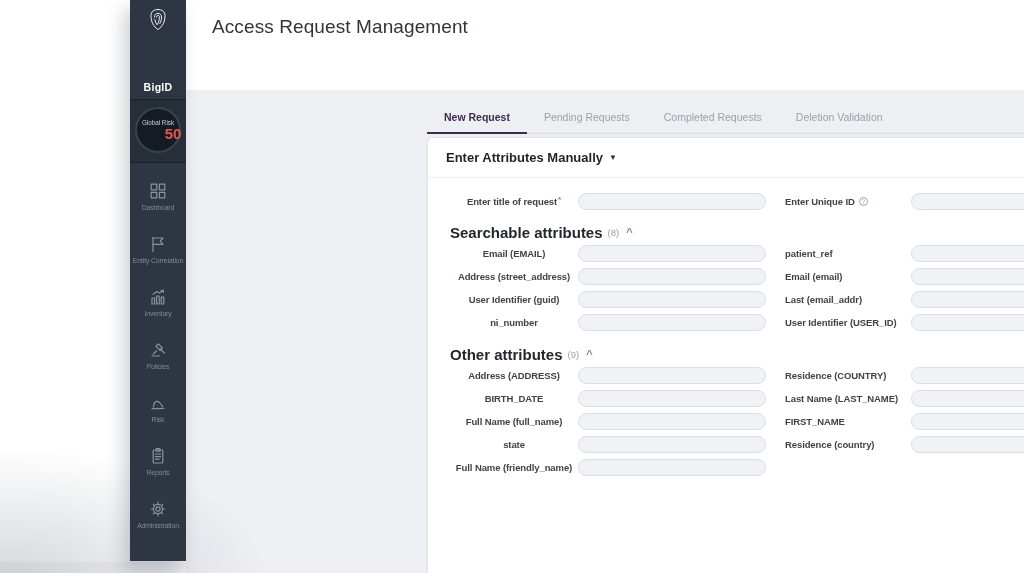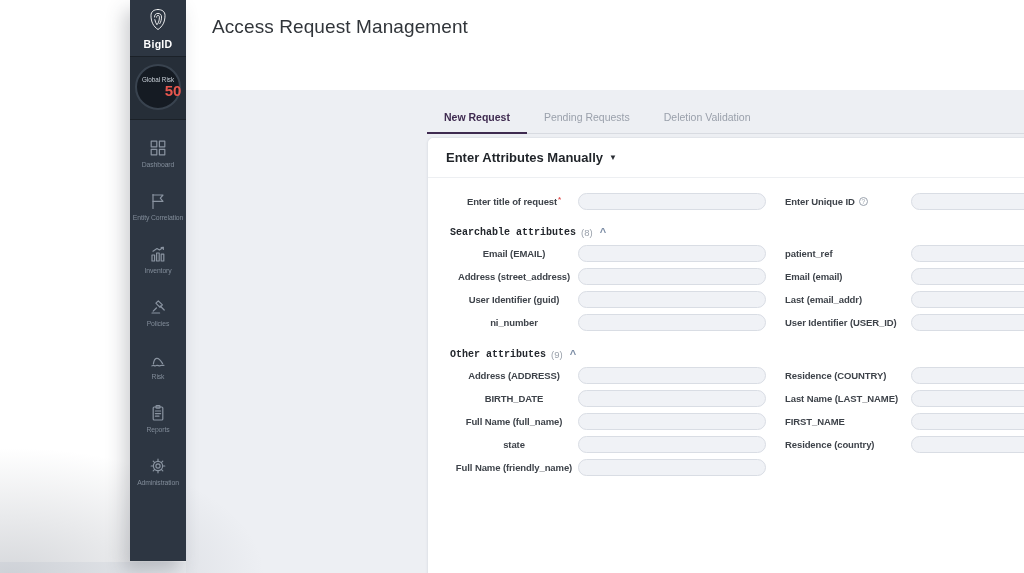--- a/index.html
+++ b/index.html
@@ -7,21 +7,21 @@
   .stage { position:relative; width:1024px; height:573px; overflow:hidden; background:#ffffff; }
 
   
   .stage::after { content:""; position:absolute; left:-40px; top:430px; width:340px; height:170px;
     background: radial-gradient(ellipse at 15% 85%, rgba(120,126,138,0.30), rgba(120,126,138,0) 62%);
     pointer-events:none; z-index:5; }
 
   
   .sidebar { position:absolute; left:130px; top:0; width:56px; height:561px; background:#2d3642; z-index:6;
     box-shadow: -6px 10px 18px rgba(60,65,75,0.25); }
-  .logo { padding-top:7px; display:flex; flex-direction:column; align-items:center; }
+  .logo { padding-top:7px; display:flex; flex-direction:column; align-items:center;gap:43px; }
   .logo-text { color:#ffffff; font-size:10.5px; font-weight:bold; letter-spacing:0.3px; margin-top:1px; }
   .risk-band { margin-top:6px; padding:7px 0 9px; background:rgba(0,0,0,0.14);
     border-top:1px solid rgba(0,0,0,0.28); border-bottom:1px solid rgba(0,0,0,0.28);
     display:flex; justify-content:center; }
   .risk-circle { width:46px; height:46px; border-radius:50%; background:#151b23; border:2px solid #39434f;
     display:flex; flex-direction:column; align-items:center; justify-content:center; }
   .risk-label { color:#c9d0d8; font-size:6.3px; margin-bottom:1px; }
   .risk-value { color:#e8574e; font-size:15px; font-weight:bold; line-height:14px;padding-left:30px; }
   .nav { margin-top:6px; }
   .nav-item { height:53px; display:flex; flex-direction:column; align-items:center; justify-content:center; cursor:pointer; }
@@ -59,21 +59,21 @@
   .inp-l { width:188px; flex:0 0 188px; }
   .inp-r { width:222px; flex:0 0 222px; }
   .req { color:#e05252; font-size:8px; position:relative; top:-3px; margin-left:1px; }
   .info-icon { display:inline-block; width:9px; height:9px; border:1px solid #9aa2ad; border-radius:50%;
     color:#9aa2ad; font-size:6.5px; line-height:7.5px; text-align:center; font-weight:normal; margin-left:4px;
     position:relative; top:-1px; }
 
   .top-row { margin-bottom:15px; }
   .section-head { display:flex; align-items:center; height:14px; margin-bottom:6px; }
   .section-head.other { margin-top:16px; }
-  .section-title { font-size:10px; font-weight:bold; color:#23272d;font-family:Liberation Mono, monospace; }
+  .section-title { font-size:15px; font-weight:bold; color:#23272d; }
   .section-count { font-size:9.5px; color:#9aa1ab; margin-left:5px; }
   .chev { font-size:11px; font-weight:bold; color:#7d8ea6; margin-left:7px; cursor:pointer; line-height:8px; }
 
   .bottom-strip { position:absolute; left:0; top:562px; width:1024px; height:11px; background:#f3f5f8; z-index:2; }
 </style>
 </head>
 <body>
 
 <div class="stage">
 
@@ -175,20 +175,21 @@
 
   <div class="topbar">
     <div class="page-title">Access Request Management</div>
   </div>
 
   <div class="content">
 
     <div class="tabbar">
       <div class="tab active">New Request</div>
       <div class="tab">Pending Requests</div>
+      <div class="tab">Completed Requests</div>
       <div class="tab">Deletion Validation</div>
     </div>
 
     <div class="card">
       <div class="card-header">
         <span>Enter Attributes Manually</span><span class="caret-down">▼</span>
       </div>
 
       <div class="form">
 

